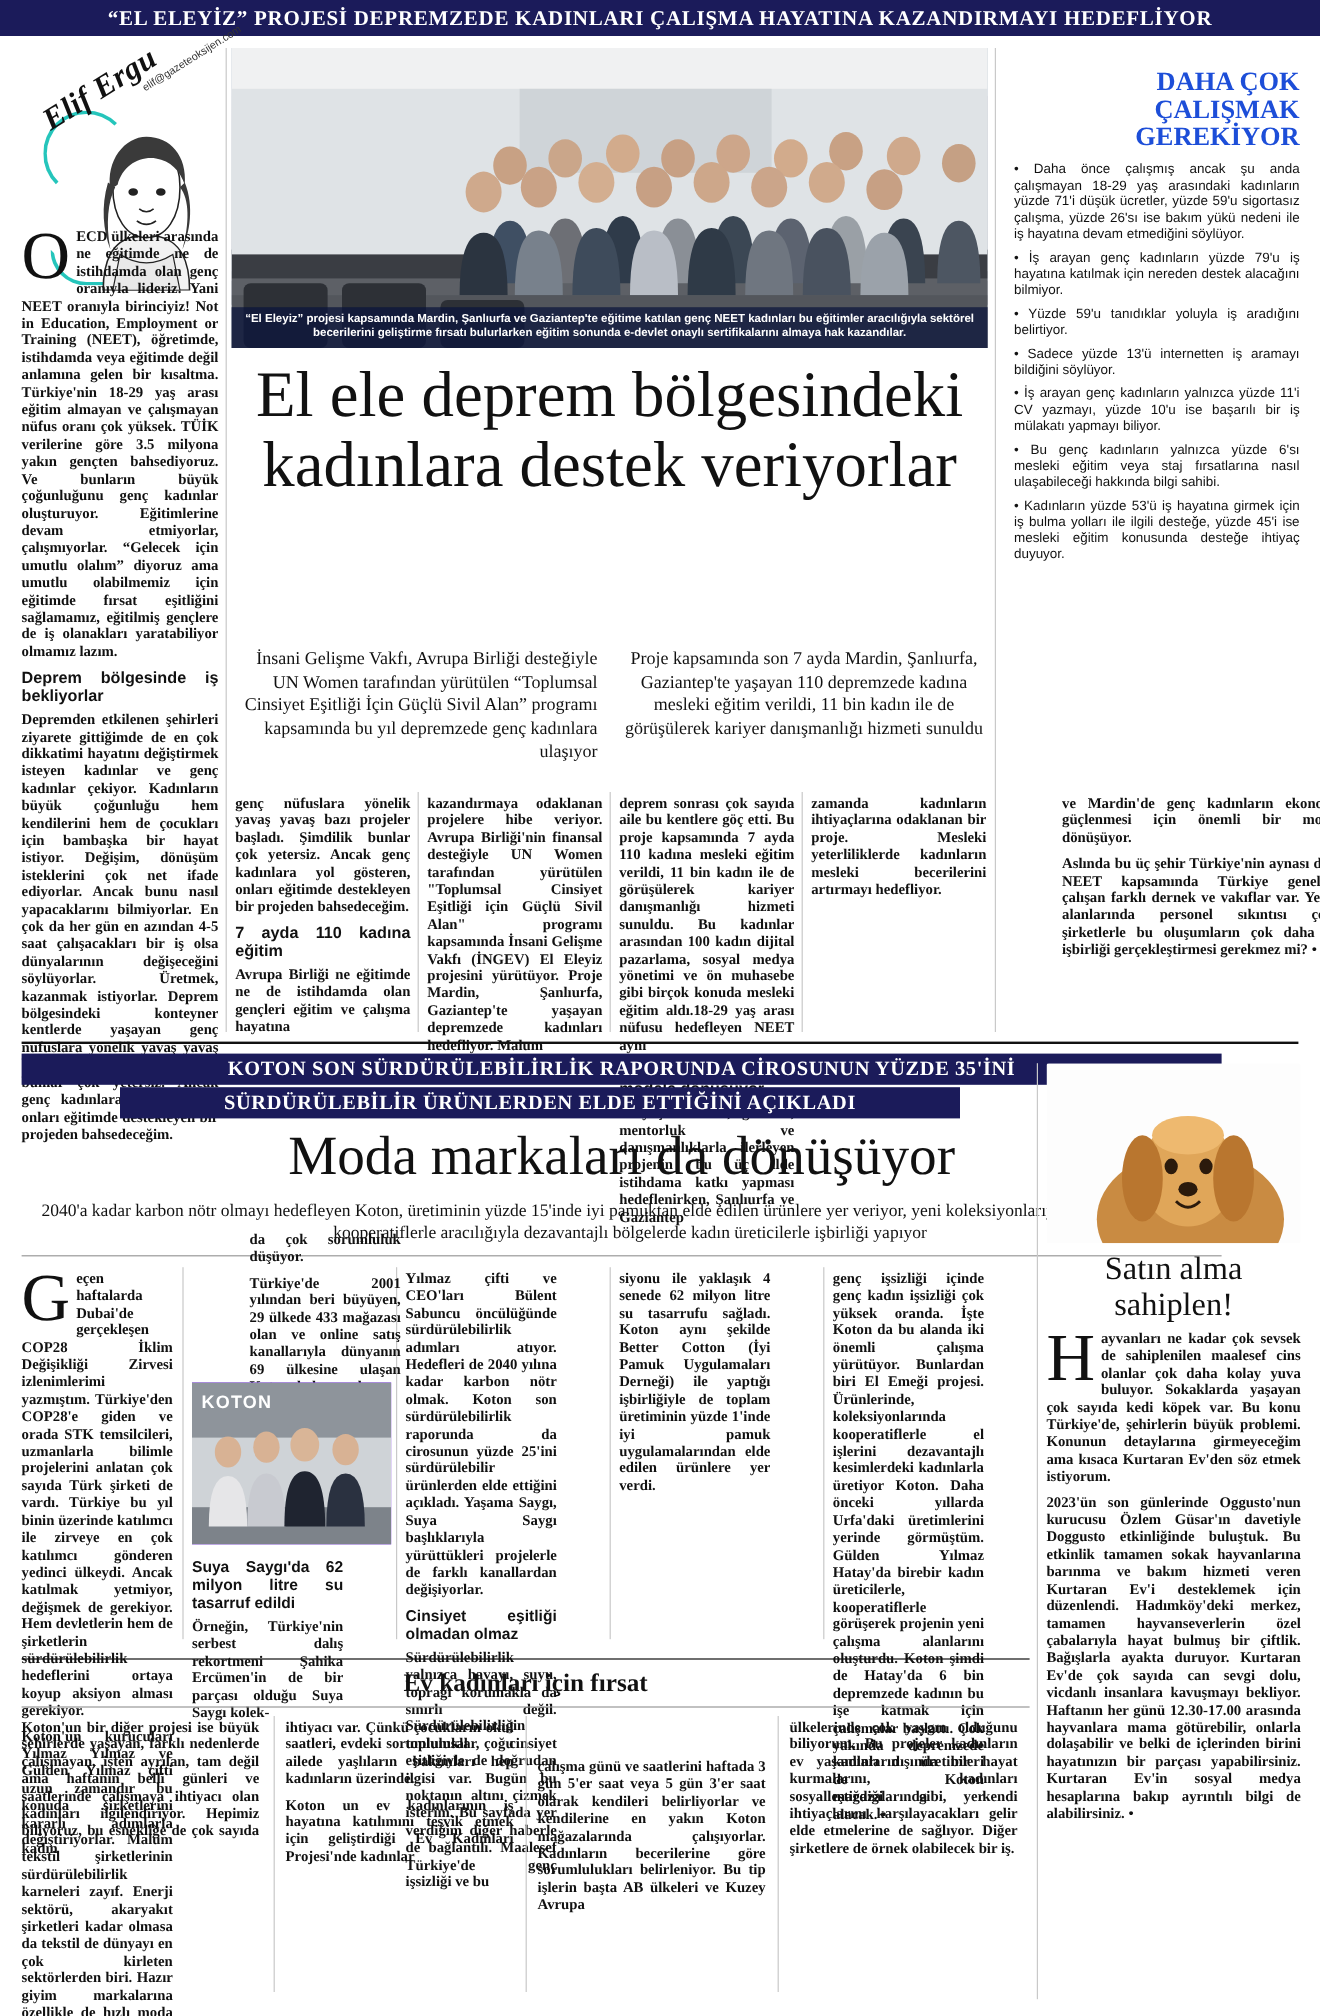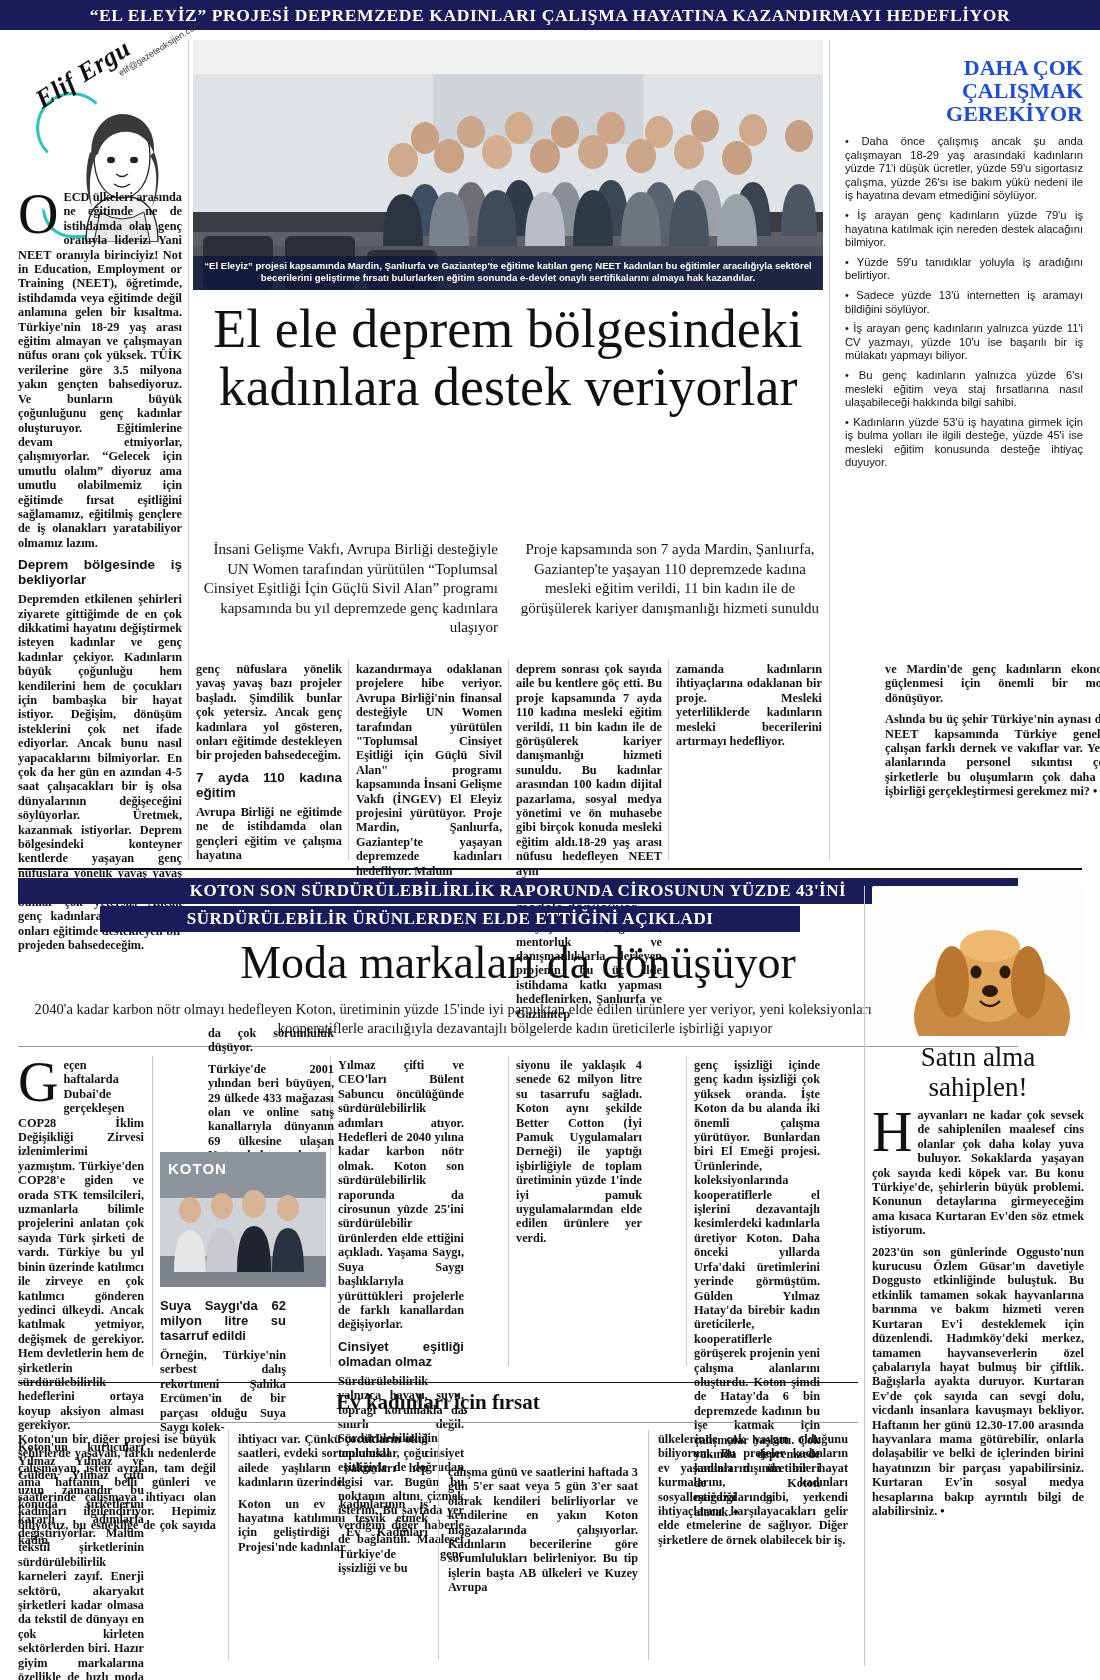--- a/index.html
+++ b/index.html
@@ -304,21 +304,21 @@
 
   <div class="col art-col" style="left:845px; top:662px; width:238px;margin-left:40px;">
 
     <p>ve Mardin'de genç kadınların ekonomik güçlenmesi için önemli bir modele dönüşüyor.</p>
     <p>Aslında bu üç şehir Türkiye'nin aynası değil. NEET kapsamında Türkiye genelinde çalışan farklı dernek ve vakıflar var. Yeni iş alanlarında personel sıkıntısı çeken şirketlerle bu oluşumların çok daha sıkı işbirliği gerçekleştirmesi gerekmez mi? •</p>
   </div>
 
   <div class="rule-h" style="left:18px; top:868px; width:1064px; height:2px; background:#111;"></div>
 
   <div class="band" style="position:absolute;left:18px;top:878px;width:1000px;height:26px;font-size:17px;">
-    <span>KOTON SON SÜRDÜRÜLEBİLİRLİK RAPORUNDA CİROSUNUN YÜZDE 43'İNİ</span>
+    <span>KOTON SON SÜRDÜRÜLEBİLİRLİK RAPORUNDA CİROSUNUN YÜZDE 35'İNİ</span>
   </div>
   <div class="band" style="position:absolute;left:100px;top:906px;width:700px;height:26px;font-size:17px;">
     <span>SÜRDÜRÜLEBİLİR ÜRÜNLERDEN ELDE ETTİĞİNİ AÇIKLADI</span>
   </div>
 
   <div class="headline2" style="position:absolute;left:18px;top:938px;width:1000px;">Moda markaları da dönüşüyor</div>
 
   <div class="spot2" style="position:absolute;left:30px;top:1000px;width:990px;">2040'a kadar karbon nötr olmayı hedefleyen Koton, üretiminin yüzde 15'inde iyi pamuktan elde edilen ürünlere yer veriyor, yeni koleksiyonlarıyla su tasarrufu sağlıyor, kooperatiflerle aracılığıyla dezavantajlı bölgelerde kadın üreticilerle işbirliği yapıyor</div>
 
   <div class="rule-h" style="left:18px; top:1046px; width:1000px; background:#999;"></div>

